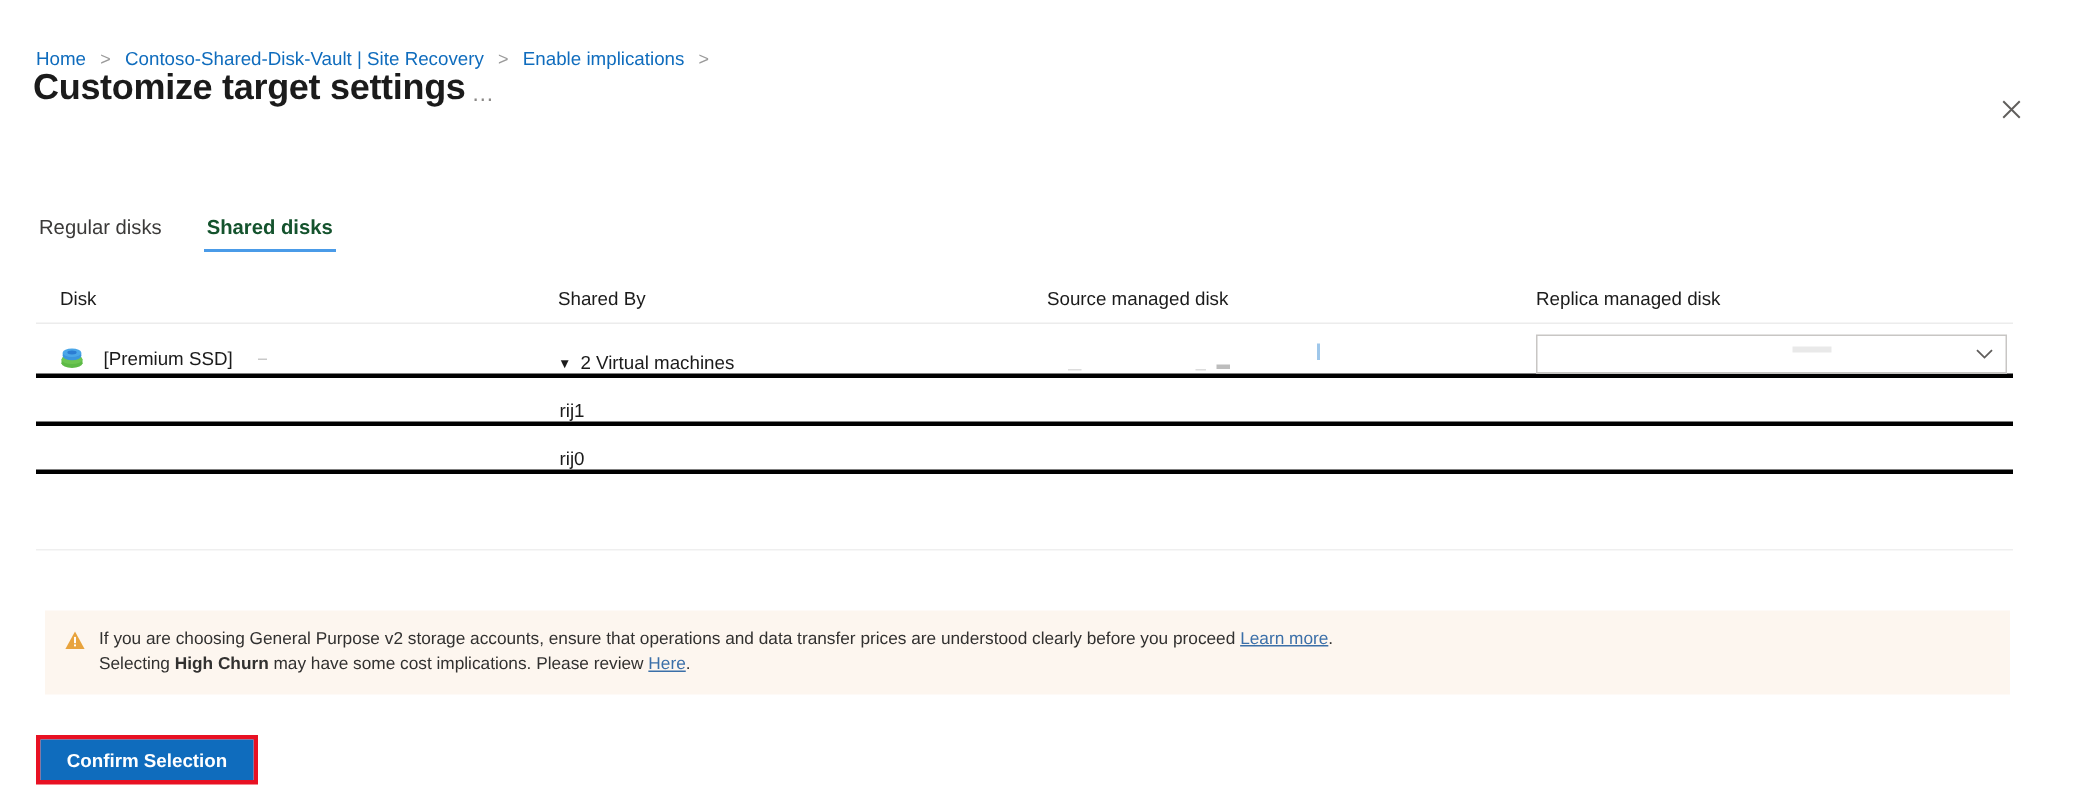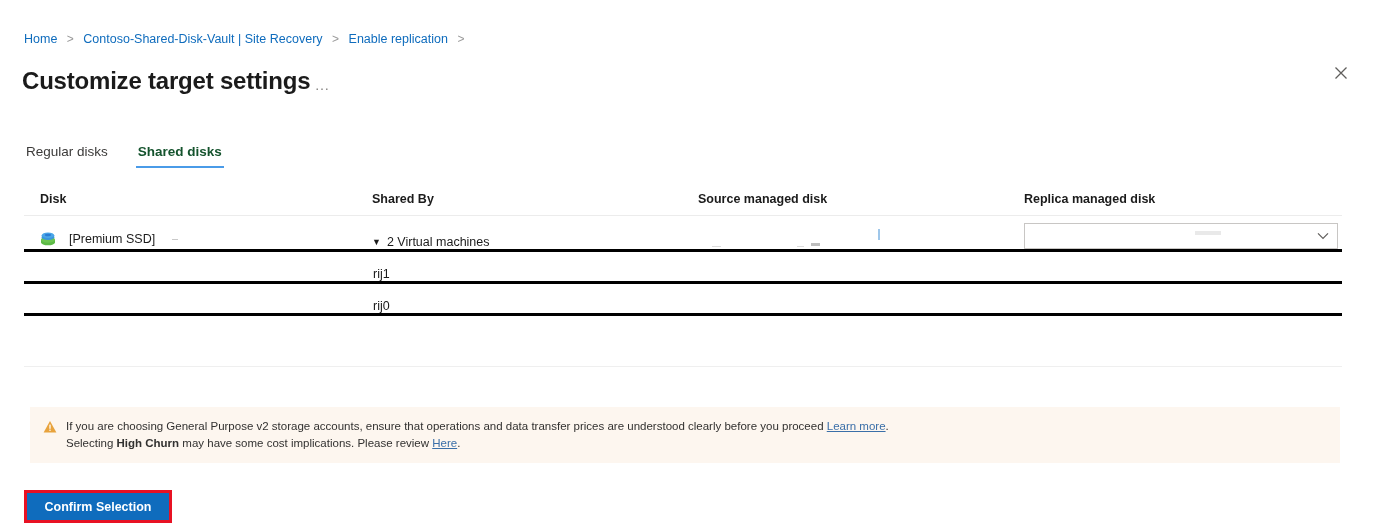--- a/index.html
+++ b/index.html
@@ -23,21 +23,21 @@
     font-size: 12.5px;
     line-height: 16px;
     white-space: nowrap;
   }
   .crumb-link { color: #0f6cbd; text-decoration: none; cursor: pointer; text-align: center; }
   .crumb-sep { color: #9a9a9a; margin: 0 6px; font-size: 12px; }
 
   
   .title-row {
     position: absolute;
-    left: 22px; top: 66px;
+    left: 22px; top: 44px;
     display: flex;
     align-items: center;
   }
   .page-title {
     font-size: 24px;
     font-weight: 600;
     color: #1b1b1b;
     letter-spacing: -0.2px;
     line-height: 30px;
   }
@@ -87,21 +87,21 @@
 
   
   .table {
     position: absolute;
     left: 24px; top: 188px;
     width: 1318px;
   }
   .thead {
     display: flex;
     font-size: 12.5px;
-    font-weight: 700;
+    font-weight: 400;
     color: #1b1b1b;
     padding: 4px 0 9px 0;
     border-bottom: 1px solid #ececec;
   }
   .col-disk   { width: 348px; padding-left: 16px; }
   .col-shared { width: 326px; }
   .col-source { width: 326px; }
   .col-replica{ width: 318px; }
 
   .trow {
@@ -243,21 +243,21 @@
 </head>
 <body>
 
 <div class="page">
 
   <div class="breadcrumb">
     <span class="crumb-link">Home</span>
     <span class="crumb-sep">&gt;</span>
     <span class="crumb-link">Contoso-Shared-Disk-Vault | Site Recovery</span>
     <span class="crumb-sep">&gt;</span>
-    <span class="crumb-link">Enable replication</span>
+    <span class="crumb-link">Enable implications</span>
     <span class="crumb-sep">&gt;</span>
   </div>
 
   <div class="title-row">
     <div class="page-title">Customize target settings</div>
     <div class="ellipsis-btn">…</div>
   </div>
 
   <div class="close-btn">
     <svg width="22" height="22" viewBox="0 0 22 22" aria-hidden="true">

